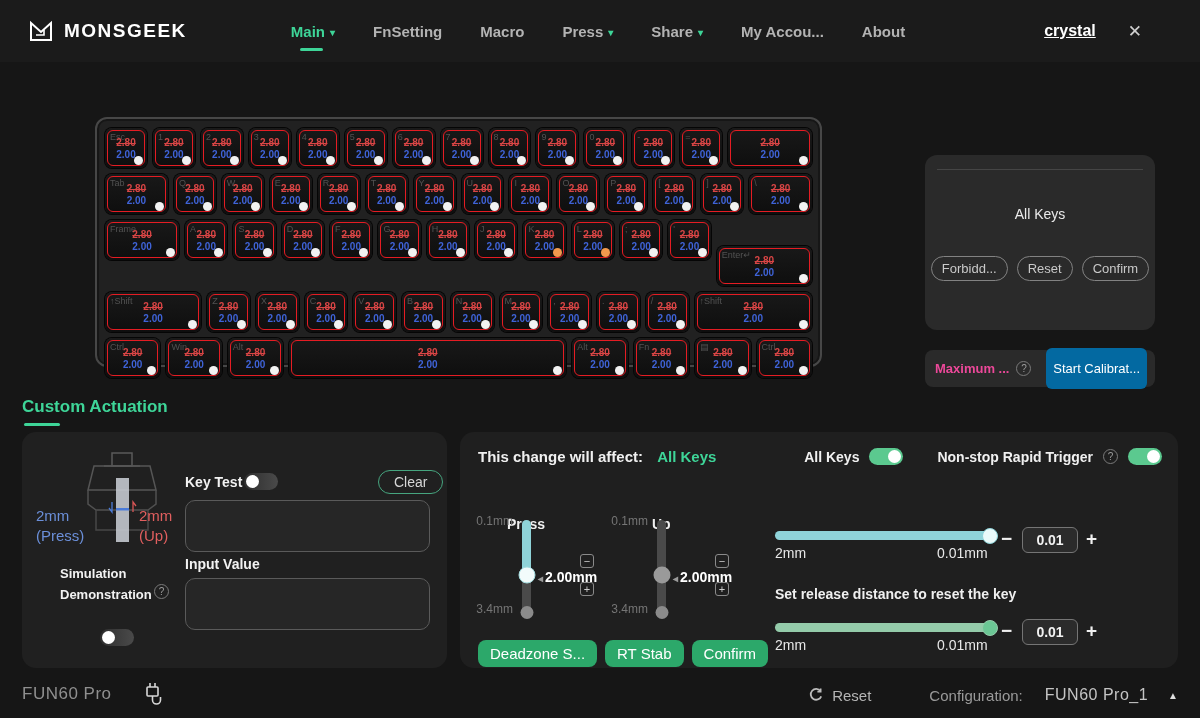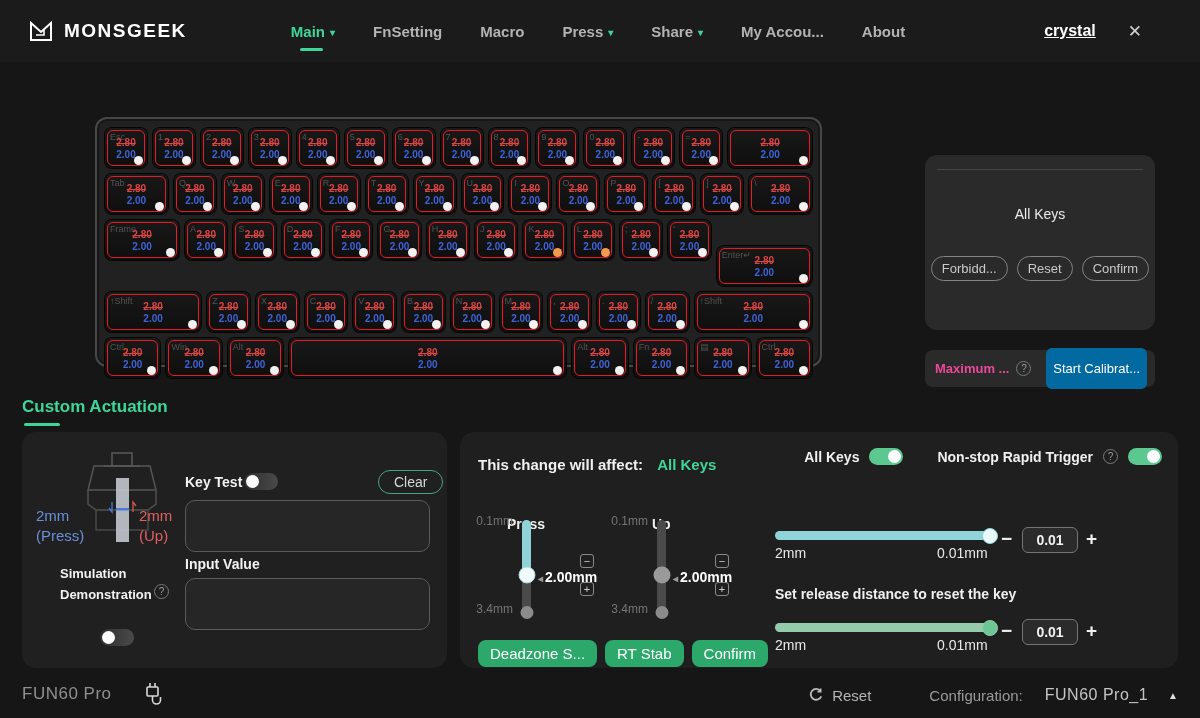--- a/index.html
+++ b/index.html
@@ -75,21 +75,21 @@
   .btn-clear { position:absolute; left:356px; top:38px; background:transparent; border:1.5px solid #46a57f; color:#d6d6d6; border-radius:14px; font-size:14px; padding:3px 15px; cursor:pointer; font-family:inherit; }
   .ta { position:absolute; left:163px; width:245px; height:52px; background:#262626; border:1px solid #5a5a5a; border-radius:10px; resize:none; color:#eee; font-family:inherit; font-size:13px; padding:6px 8px; outline:none; }
   .ta1 { top:68px; }
   .ta2 { top:146px; }
   .inputval-label { position:absolute; left:163px; top:124px; color:#f2f2f2; font-size:14px; font-weight:bold; }
   .sim-label { position:absolute; left:38px; top:132px; width:94px; color:#f2f2f2; font-size:13px; font-weight:bold; line-height:1.6; overflow-wrap:anywhere; }
   .sim-q { position:absolute; left:132px; top:152px; }
   .sim-toggle { position:absolute; left:78px; top:197px; }
 
   .main-panel { position:absolute; left:460px; top:432px; width:718px; height:236px; background:#1f1f1f; border-radius:14px; }
-  .affect-row { position:absolute; left:18px; top:16px; font-size:15px; font-weight:bold; color:#f0f0f0;margin-top:8px; }
+  .affect-row { position:absolute; left:18px; top:16px; font-size:15px; font-weight:bold; color:#f0f0f0; }
   .affect-row .val { color:#3ed598; margin-left:10px; }
   .hdr-toggles { position:absolute; right:16px; top:16px; display:flex; align-items:center; gap:10px; }
   .hdr-toggles .tlabel { color:#f0f0f0; font-size:14px; font-weight:bold; white-space:nowrap; }
   .hdr-toggles .gap { width:14px; }
 
   .slider-label { position:absolute; color:#f0f0f0; font-size:14px; font-weight:bold;margin-top:24px; }
   .vtrack { position:absolute; width:9px; height:96px; border-radius:5px; background:#4a4a4a; }
   .vfill { position:absolute; left:0; top:0; width:9px; height:57%; border-radius:5px; background:#8fd3d8; }
   .vhandle { position:absolute; left:50%; top:57%; transform:translate(-50%,-50%); width:17px; height:17px; border-radius:50%; cursor:pointer; }
   .vhandle.light { background:#f2fbfb; border:1px solid #a5dde1; }

